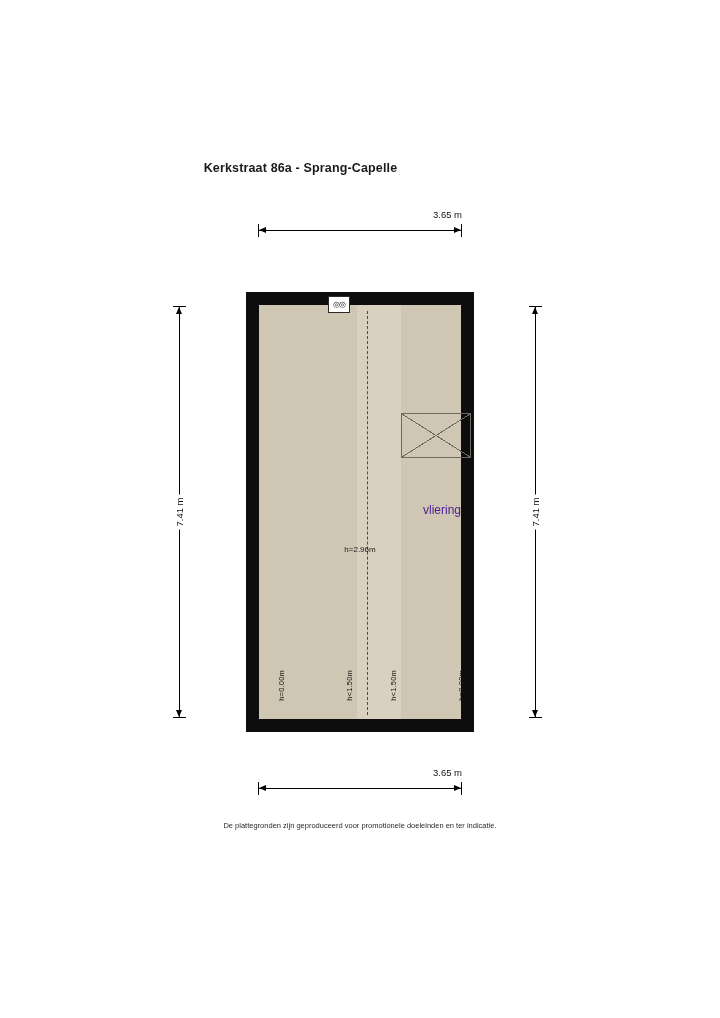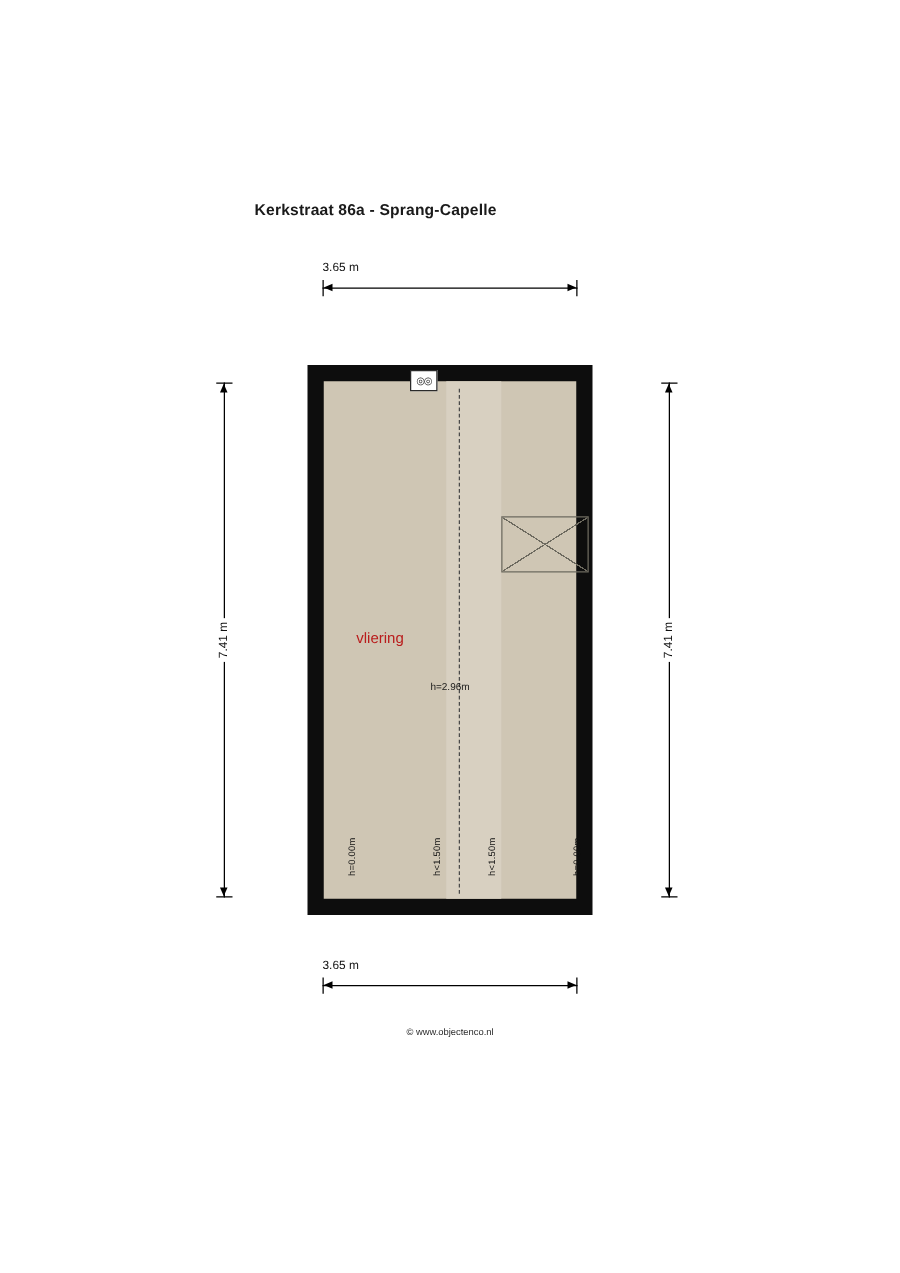--- a/index.html
+++ b/index.html
@@ -129,25 +129,24 @@
   .hatch::after {
     background:
       linear-gradient(to bottom right, transparent calc(50% - 0.5px), #6d6a5f calc(50% - 0.5px), #6d6a5f calc(50% + 0.5px), transparent calc(50% + 0.5px));
   }
 
   
   .room-label {
     position: absolute;
     left: 0;
     width: 100%;
-    text-align: left;
+    text-align: right;
     top: 198px;
     font-size: 12px;
-    color: #b91c1c;
-    margin-left: 26px;
+    color: #4c1d95;
   }
   .room-height {
     position: absolute;
     left: 0;
     width: 100%;
     text-align: center;
     top: 240px;
     font-size: 8px;
     color: #1a1a1a;
   }
@@ -198,21 +197,21 @@
     width: 0; height: 0;
     border-top: 3.5px solid transparent;
     border-bottom: 3.5px solid transparent;
   }
   .dim-h .arrow-l { left: 1px; border-right: 7px solid #000; }
   .dim-h .arrow-r { right: 1px; border-left: 7px solid #000; }
   .dim-h .label {
     position: absolute;
     left: 0;
     width: 100%;
-    text-align: left;
+    text-align: right;
     top: -15px;
     font-size: 9.5px;
     color: #111;
     background: #fff;
   }
 
   .dim-v {
     position: absolute;
     width: 12px;
   }
@@ -329,14 +328,14 @@
 <div class="dim-h" style="left:258px; top:782px; width:204px;">
   <div class="line"></div>
   <div class="cap-l"></div>
   <div class="cap-r"></div>
   <div class="arrow-l"></div>
   <div class="arrow-r"></div>
   <div class="label">3.65 m</div>
 </div>
 
 <div class="footer">
-  <div>© www.objectenco.nl</div>
+  <div>De plattegronden zijn geproduceerd voor promotionele doeleinden en ter indicatie.</div>
 </div>
 
 </body></html>

